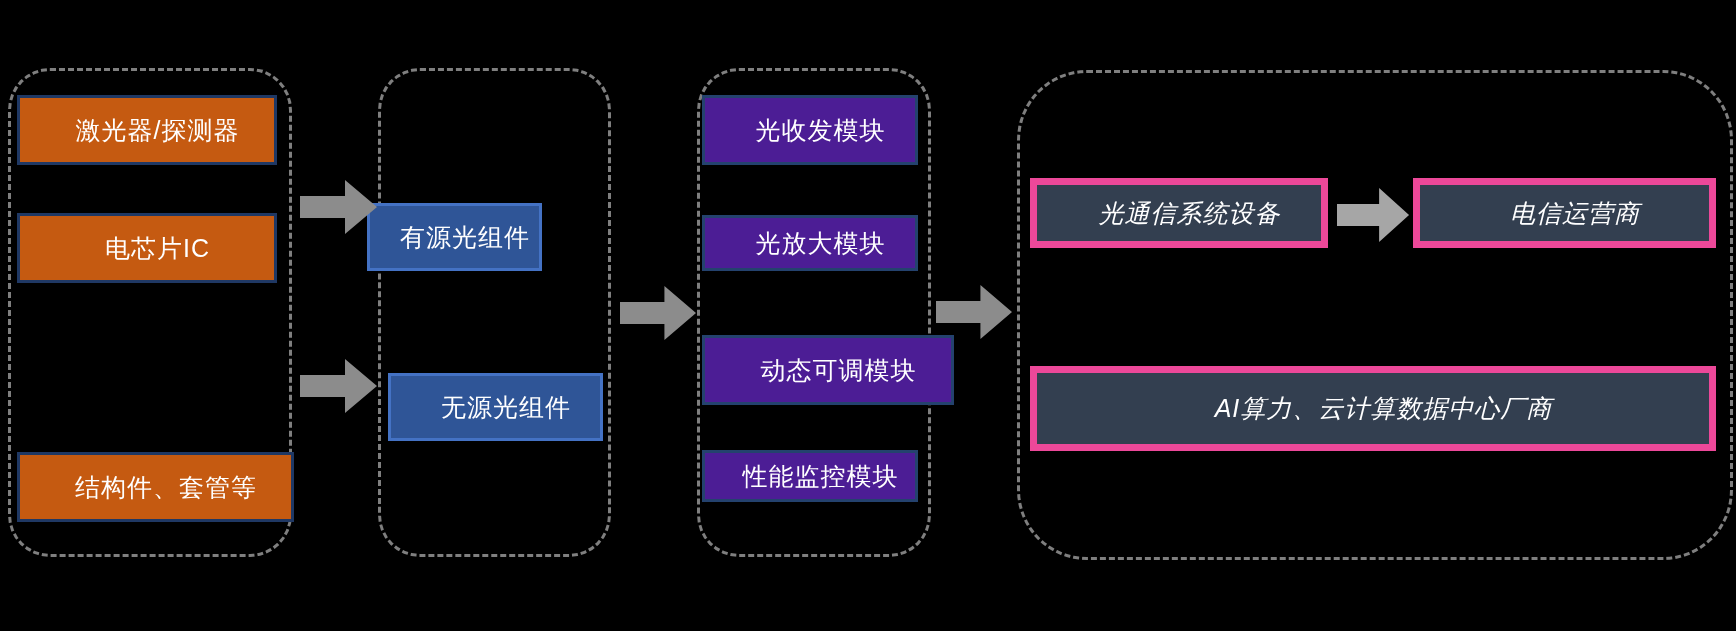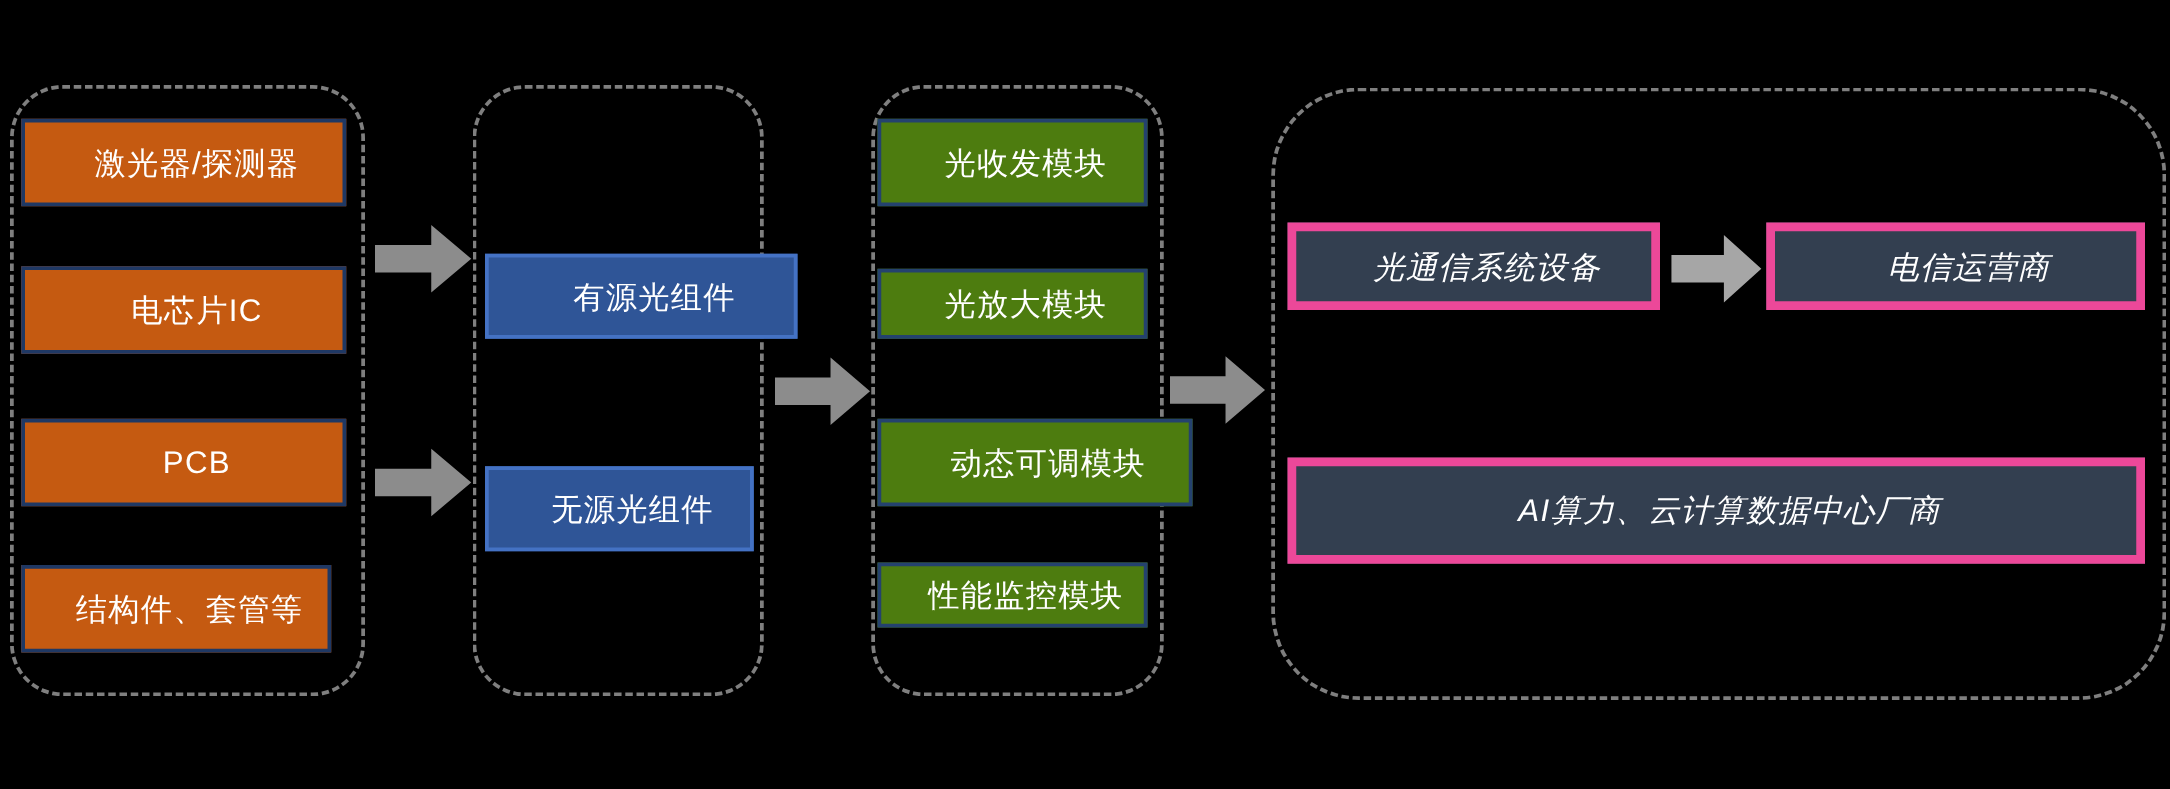--- a/index.html
+++ b/index.html
@@ -25,41 +25,40 @@
     box-sizing:border-box;
     display:flex;align-items:center;justify-content:center;
     color:#ffffff;
     font-size:25px;
     letter-spacing:1px;
     white-space:nowrap;
     padding-left:21px;
   }
   .orange{background:#c55a11;border:3px solid #1f3864;}
   .mblue{background:#2f5597;border:3px solid #4472c4;}
-  .lblue{background:#4d7c0f;border:3px solid #24426e;}
+  .lblue{background:#4c1d95;border:3px solid #24426e;}
   .slate{background:#333f50;border:7px solid #ec4899;font-style:italic;}
   .arrow{position:absolute;}
   .arrow svg{display:block;width:100%;height:100%;}
 </style>
 </head>
 <body>
 
 <div class="stage">
 
   <div class="dash c1"></div>
   <div class="dash c2"></div>
   <div class="dash c3"></div>
   <div class="dash c4"></div>
 
   <div class="box orange" style="left:17px;top:95px;width:260px;height:70px">激光器/探测器</div>
   <div class="box orange" style="left:17px;top:213px;width:260px;height:70px">电芯片IC</div>
-  <div class="box orange" style="left:17px;top:335px;width:260px;height:70px">PCB</div>
-  <div class="box orange" style="left:17px;top:452px;width:248px;height:70px">结构件、套管等</div>
+  <div class="box orange" style="left:17px;top:452px;width:277px;height:70px">结构件、套管等</div>
 
-  <div class="box mblue" style="left:388px;top:203px;width:250px;height:68px">有源光组件</div>
+  <div class="box mblue" style="left:367px;top:203px;width:175px;height:68px">有源光组件</div>
   <div class="box mblue" style="left:388px;top:373px;width:215px;height:68px">无源光组件</div>
 
   <div class="box lblue" style="left:702px;top:95px;width:216px;height:70px">光收发模块</div>
   <div class="box lblue" style="left:702px;top:215px;width:216px;height:56px">光放大模块</div>
   <div class="box lblue" style="left:702px;top:335px;width:252px;height:70px">动态可调模块</div>
   <div class="box lblue" style="left:702px;top:450px;width:216px;height:52px">性能监控模块</div>
 
   <div class="box slate" style="left:1030px;top:178px;width:298px;height:70px">光通信系统设备</div>
   <div class="box slate" style="left:1413px;top:178px;width:303px;height:70px">电信运营商</div>
   <div class="box slate" style="left:1030px;top:366px;width:686px;height:85px">AI算力、云计算数据中心厂商</div>

